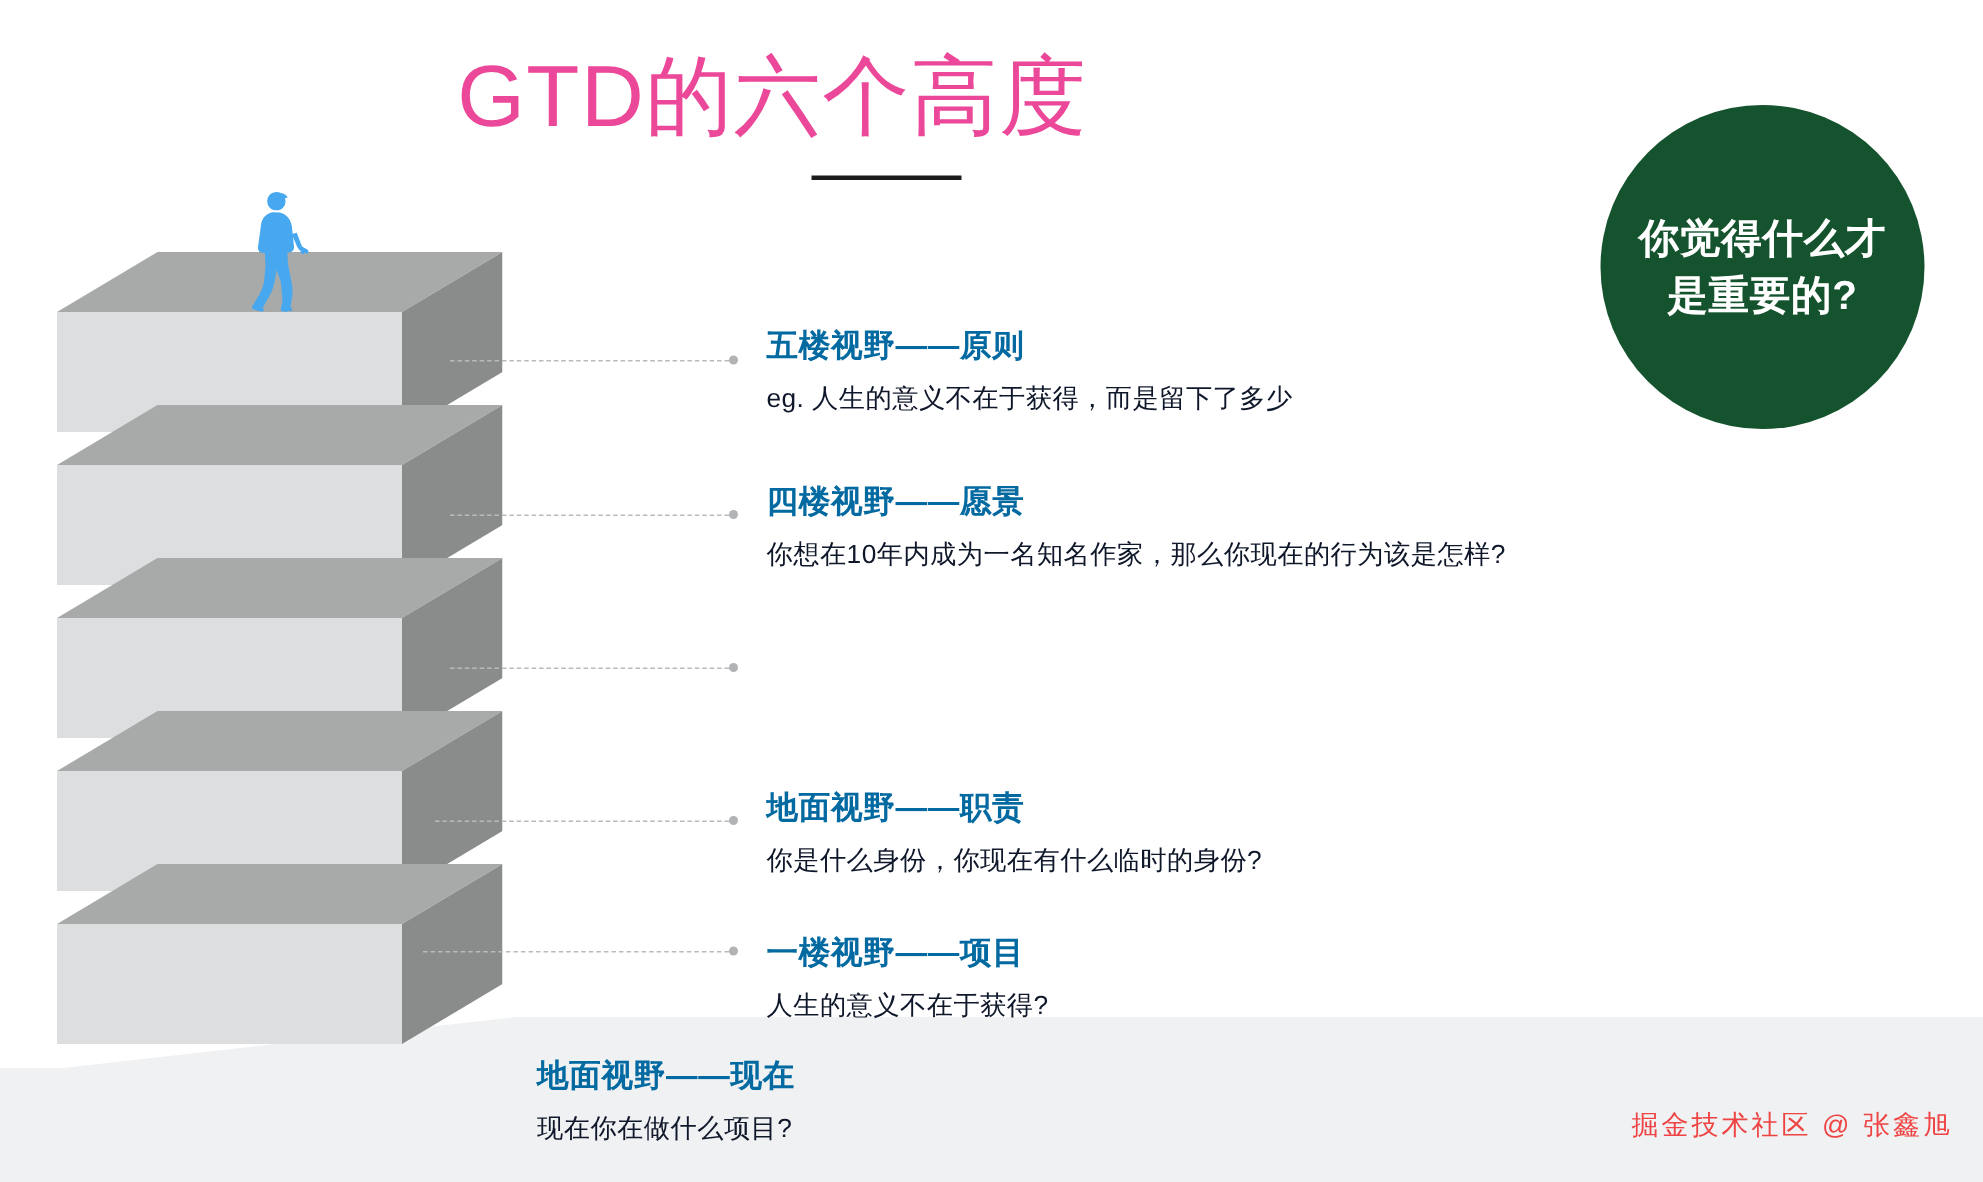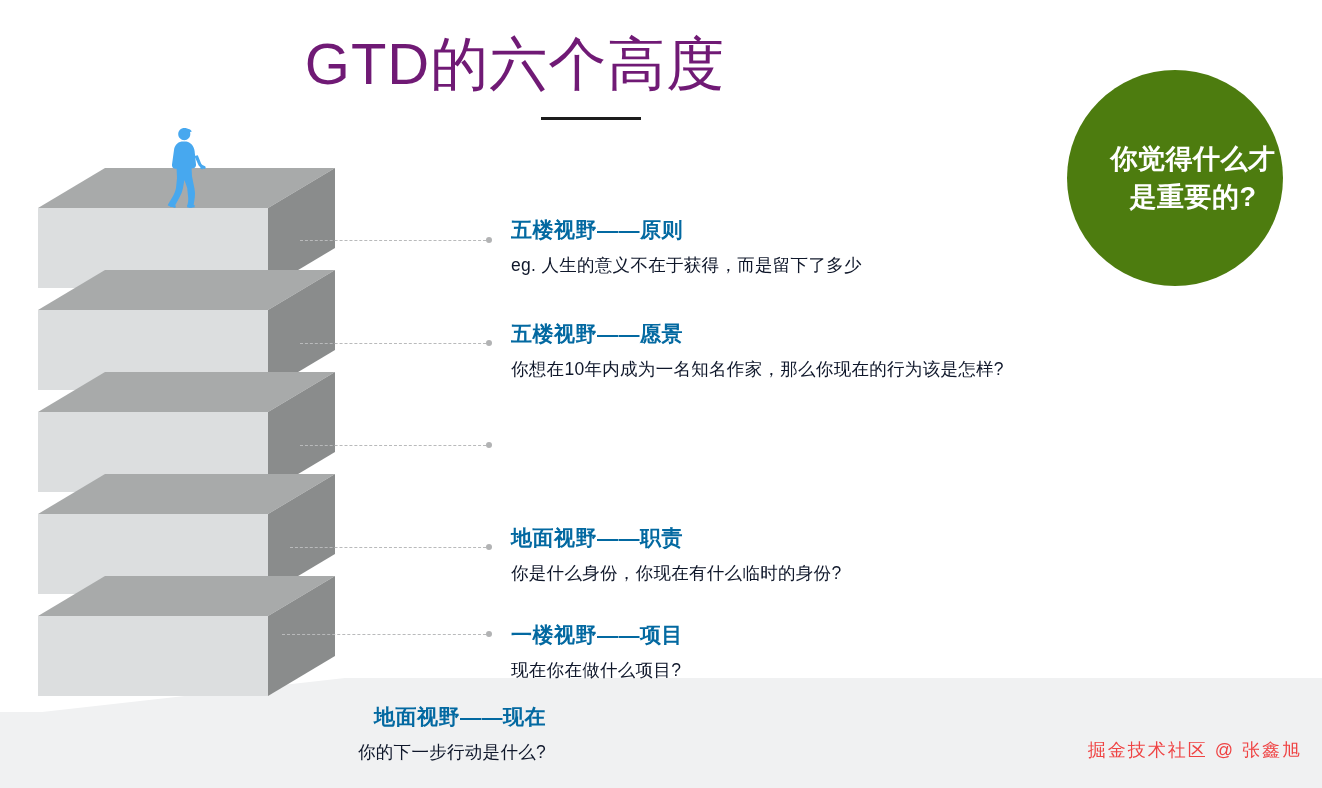--- a/index.html
+++ b/index.html
@@ -25,41 +25,41 @@
     clip-path: polygon(0px 52px, 42px 52px, 345px 18px, 1322px 18px, 1322px 128px, 0px 128px);
   }
 
   
   .title {
     position:absolute;
     left:0; top:26px; width:1030px;
     text-align:center;
     font-size:58px;
     font-weight:400;
-    color:#701a75;
+    color:#ec4899;
     letter-spacing:1px;
     white-space:nowrap;
   }
   .title-underline {
     position:absolute;
     left:541px; top:117px;
     width:100px; height:3px;
     background:#1c1c1c;
   }
 
   
   .badge {
     position:absolute;
     left:1067px; top:70px;
     width:216px; height:216px;
     border-radius:50%;
-    background:#4d7c0f;
+    background:#14532d;
     display:flex;
     align-items:center;
-    justify-content:flex-end;
+    justify-content:center;
     text-align:center;
   }
   .badge-text {
     color:#ffffff;
     font-size:27px;
     font-weight:bold;
     line-height:1.42;
     letter-spacing:0.5px;
     width:180px;
   }
@@ -210,35 +210,35 @@
 
   <div class="connector" style="left:282px; top:634px; width:204px;"></div>
   <div class="connector-dot" style="left:486px; top:631px;"></div>
 
   <div class="level" style="left:511px; top:216px;">
     <div class="level-title">五楼视野——原则</div>
     <div class="level-desc">eg. 人生的意义不在于获得，而是留下了多少</div>
   </div>
 
   <div class="level" style="left:511px; top:320px;">
-    <div class="level-title">五楼视野——愿景</div>
+    <div class="level-title">四楼视野——愿景</div>
     <div class="level-desc">你想在10年内成为一名知名作家，那么你现在的行为该是怎样?</div>
   </div>
 
 
   <div class="level" style="left:511px; top:524px;">
     <div class="level-title">地面视野——职责</div>
     <div class="level-desc">你是什么身份，你现在有什么临时的身份?</div>
   </div>
 
   <div class="level" style="left:511px; top:621px;">
     <div class="level-title">一楼视野——项目</div>
+    <div class="level-desc">人生的意义不在于获得?</div>
+  </div>
+
+  <div class="level" style="left:358px; top:703px;">
+    <div class="level-title">地面视野——现在</div>
     <div class="level-desc">现在你在做什么项目?</div>
   </div>
 
-  <div class="level" style="left:358px; top:703px;text-align:right;">
-    <div class="level-title">地面视野——现在</div>
-    <div class="level-desc">你的下一步行动是什么?</div>
-  </div>
-
   <div class="watermark">掘金技术社区 @ 张鑫旭</div>
 
 </div>
 
 </body></html>

